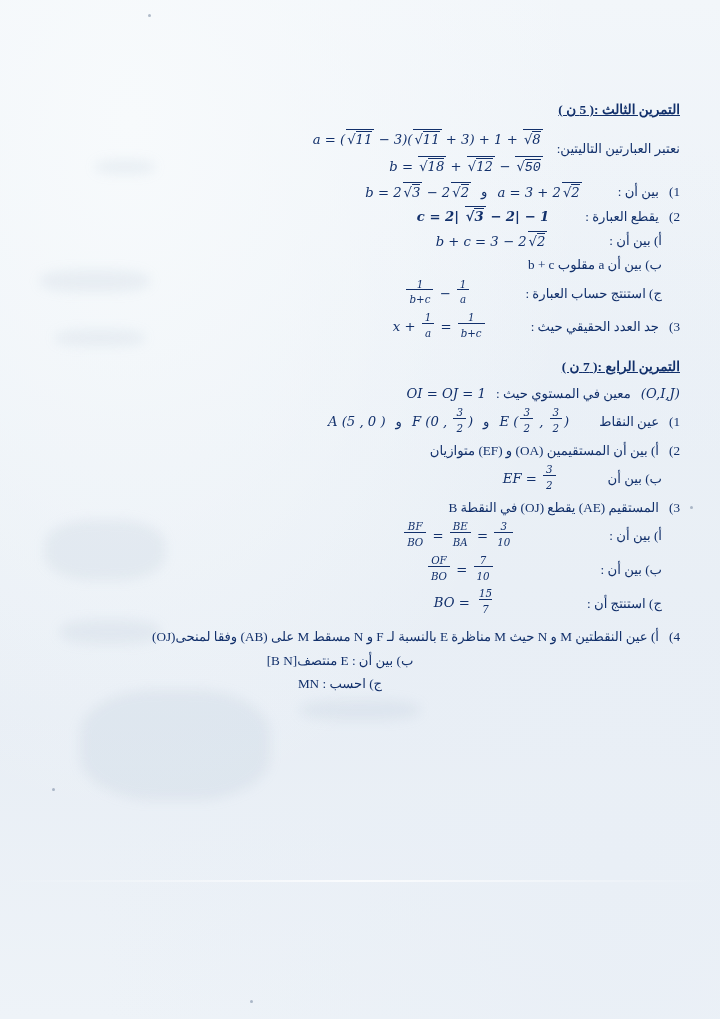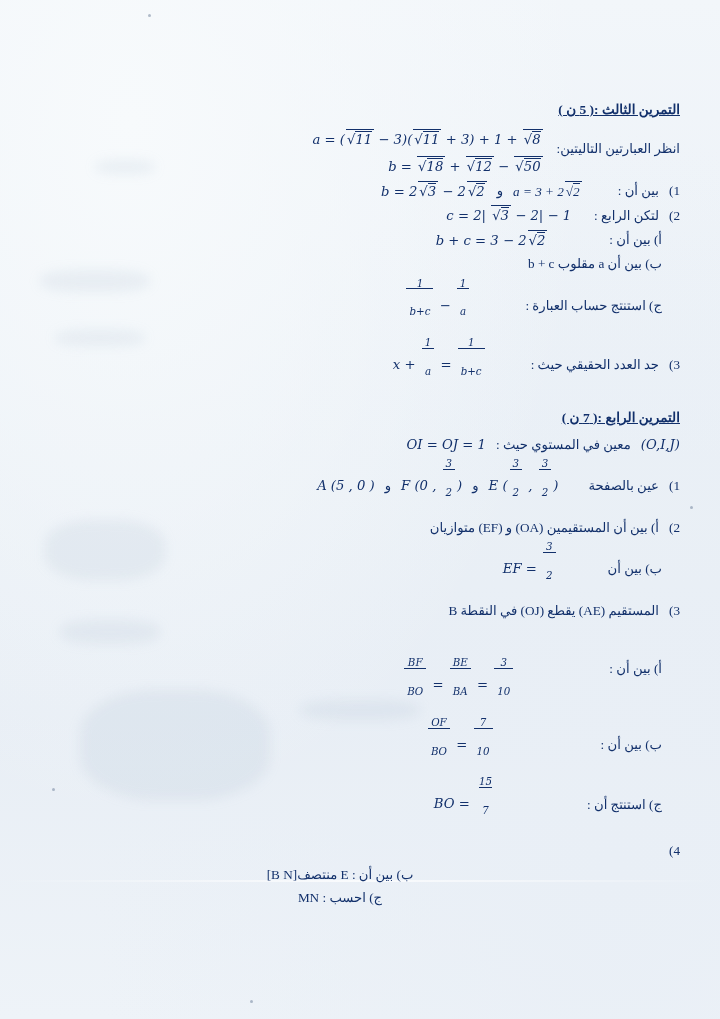--- a/index.html
+++ b/index.html
@@ -90,21 +90,21 @@
     display: inline-flex;
     flex-direction: column;
     align-items: center;
     vertical-align: middle;
     font-size: 0.78em;
     line-height: 1.05;
     margin: 0 2px;
     direction: ltr;
   }
   .frac .num { padding: 0 3px; }
-  .frac .den { padding: 17px 3px; border-top: 1px solid #12306b; }
+  .frac .den { padding: 4px 3px; border-top: 1px solid #12306b; }
 
   .sqrt {
     display: inline-block;
     border-top: 1px solid #12306b;
     padding: 0 2px 0 1px;
     margin-left: 1px;
     direction: ltr;
   }
   .radsym { display: inline-block; }
 
@@ -140,47 +140,47 @@
   <div class="speck" style="left:148px;top:14px;width:3px;height:3px;"></div>
   <div class="speck" style="left:690px;top:506px;width:3px;height:3px;"></div>
   <div class="speck" style="left:250px;top:1000px;width:3px;height:3px;"></div>
   <div class="speck" style="left:52px;top:788px;width:3px;height:3px;"></div>
 
   <div id="content">
 
     <div class="ex-title">التمرين الثالث :( 5 ن )</div>
 
     <div class="head-block">
-      <div class="head-label">انظر العبارتين التاليتين:</div>
+      <div class="head-label">نعتبر العبارتين التاليتين:</div>
       <div class="head-eqs">
         <div class="math">
           a = <span class="mathn">(</span><span class="sqrt"><span class="radsym">√</span><span style="border-top:1px solid #12306b;">11</span></span> − 3<span class="mathn">)</span><span class="mathn">(</span><span class="sqrt">√<span style="border-top:1px solid #12306b;">11</span></span> + 3<span class="mathn">)</span> + 1 + <span class="sqrt">√<span style="border-top:1px solid #12306b;">8</span></span>
         </div>
         <div class="math">
-          b = <span class="sqrt">√<span style="border-top:1px solid #12306b;">18</span></span> + <span class="sqrt">√<span style="border-top:1px solid #12306b;">12</span></span> − <span class="sqrt">√<span style="border-top:1px solid #12306b;">50</span></span>
+          b = <span class="sqrt">√<span style="border-top:1px solid #12306b;">18</span></span> + <span class="sqrt">√<span style="border-top:1px solid #12306b;">12</span></span> − <span class="sqrt">√<span style="border-top:1px solid #12306b;font-family:Liberation Mono, monospace;">50</span></span>
         </div>
       </div>
     </div>
 
     <div class="row" style="justify-content:flex-start;">
       <span class="lbl">1)</span>
       <span class="lbl">بين أن :</span>
-      <span class="math" style="margin-right:26px;font-family:Liberation Serif, serif;">
+      <span class="math" style="margin-right:26px;">
         a = 3 + 2<span class="sqrt">√<span style="border-top:1px solid #12306b;">2</span></span>
       </span>
       <span class="lbl">و</span>
       <span class="math">
         b = 2<span class="sqrt">√<span style="border-top:1px solid #12306b;">3</span></span> − 2<span class="sqrt">√<span style="border-top:1px solid #12306b;">2</span></span>
       </span>
     </div>
 
     <div class="row">
       <span class="lbl">2)</span>
-      <span class="lbl">لتكن الرابع :</span>
-      <span class="math" style="margin-right:13px;">
+      <span class="lbl">يقطع العبارة :</span>
+      <span class="math" style="margin-right:26px;font-weight:bold;">
         c = 2<span class="mathn">|</span> <span class="sqrt">√<span style="border-top:1px solid #12306b;">3</span></span> − 2<span class="mathn">|</span> − 1
       </span>
     </div>
 
     <div class="row indent1">
       <span class="lbl">أ) بين أن :</span>
       <span class="math" style="margin-right:52px;">
         b + c = 3 − 2<span class="sqrt">√<span style="border-top:1px solid #12306b;">2</span></span>
       </span>
     </div>
@@ -219,21 +219,21 @@
     <div class="ex-title ex4">التمرين الرابع :( 7 ن )</div>
 
     <div class="row" style="justify-content:flex-start;">
       <span class="math">(O,I,J)</span>
       <span class="lbl">معين في المستوي حيث :</span>
       <span class="math">OI = OJ = 1</span>
     </div>
 
     <div class="row">
       <span class="lbl">1)</span>
-      <span class="lbl">عين بالصفحة</span>
+      <span class="lbl">عين النقاط</span>
       <span class="math" style="margin-right:20px;">
         E (<span class="frac">
             <span class="num">3</span>
             <span class="den">2</span>
           </span> , <span class="frac">
             <span class="num">3</span>
             <span class="den">2</span>
           </span>)
       </span>
       <span class="lbl">و</span>
@@ -262,21 +262,21 @@
       </span>
     </div>
 
     <div class="row">
       <span class="lbl">3)</span>
       <span class="lbl">المستقيم (AE) يقطع (OJ) في النقطة B</span>
     </div>
 
     <div class="row indent1">
       <span class="lbl">أ)  بين أن :</span>
-      <span class="math" style="margin-right:84px;margin-top:33px;">
+      <span class="math" style="margin-right:84px;">
         <span class="frac">
             <span class="num">BF</span>
             <span class="den">BO</span>
           </span> = <span class="frac">
             <span class="num">BE</span>
             <span class="den">BA</span>
           </span> = <span class="frac">
             <span class="num">3</span>
             <span class="den">10</span>
           </span>
@@ -301,20 +301,21 @@
       <span class="math" style="margin-right:80px;text-align:center;">
         BO = <span class="frac">
             <span class="num">15</span>
             <span class="den">7</span>
           </span>
       </span>
     </div>
 
     <div class="row" style="margin-top:8px;">
       <span class="lbl">4)</span>
+      <span class="lbl">أ) عين النقطتين M و N حيث M مناظرة E بالنسبة لـ F و N مسقط M على (AB) وفقا لمنحى(OJ)</span>
     </div>
 
     <div class="row indent2">
       <span class="lbl">ب) بين أن : E منتصف[B N]</span>
     </div>
 
     <div class="row indent2">
       <span class="lbl">ج) احسب :  MN</span>
     </div>
 

